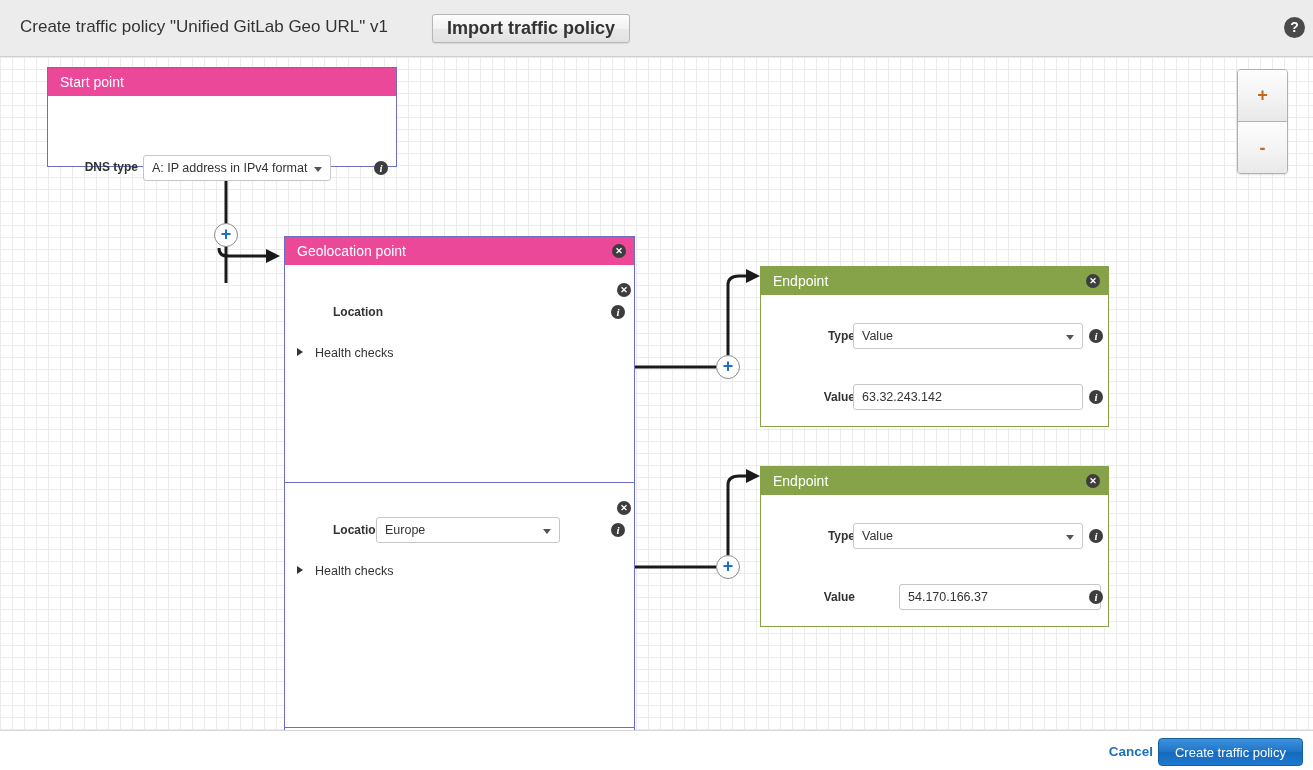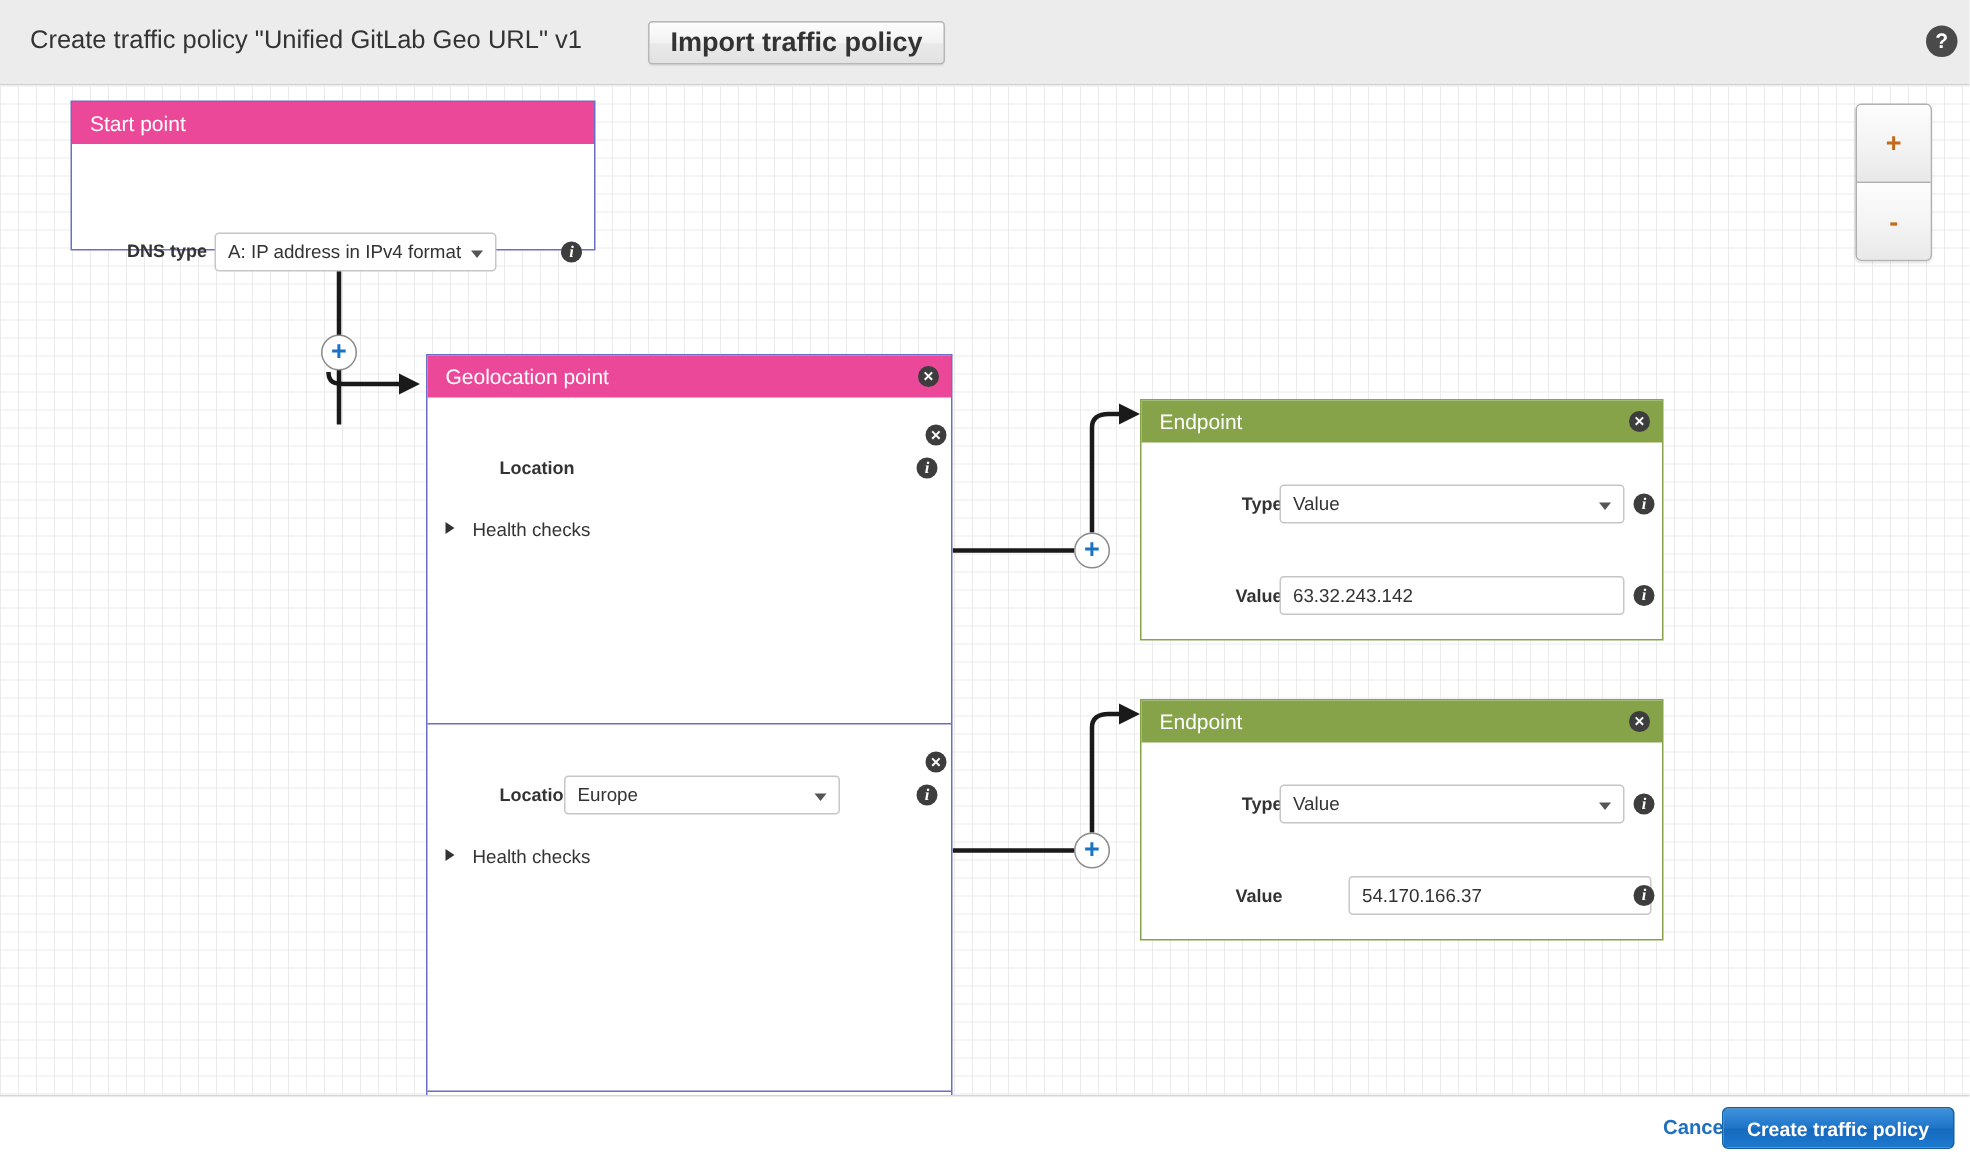--- a/index.html
+++ b/index.html
@@ -167,21 +167,21 @@
   }
   #cancel-link {
     position: absolute; right: 160px; top: 13px;
     font-size: 13.5px; font-weight: bold; color: #1f6fbf;
     cursor: pointer;
   }
   #create-btn {
     position: absolute; right: 10px; top: 7px;
     height: 28px; padding: 0 16px;
     font-family: "Liberation Sans", sans-serif;
-    font-size: 13px; font-weight: bold; color: #fff;
+    font-size: 13px; font-weight: normal; color: #fff;
     background: linear-gradient(to bottom,#3c92dd 0%, #1f74c7 50%, #1569bd 51%, #1d79cf 100%);
     border: 1px solid #15619f; border-radius: 4px;
     cursor: pointer;
   }
 </style>
 </head>
 <body>
 
 <div id="topbar">
   <div id="page-title">Create traffic policy "Unified GitLab Geo URL" v1</div>

